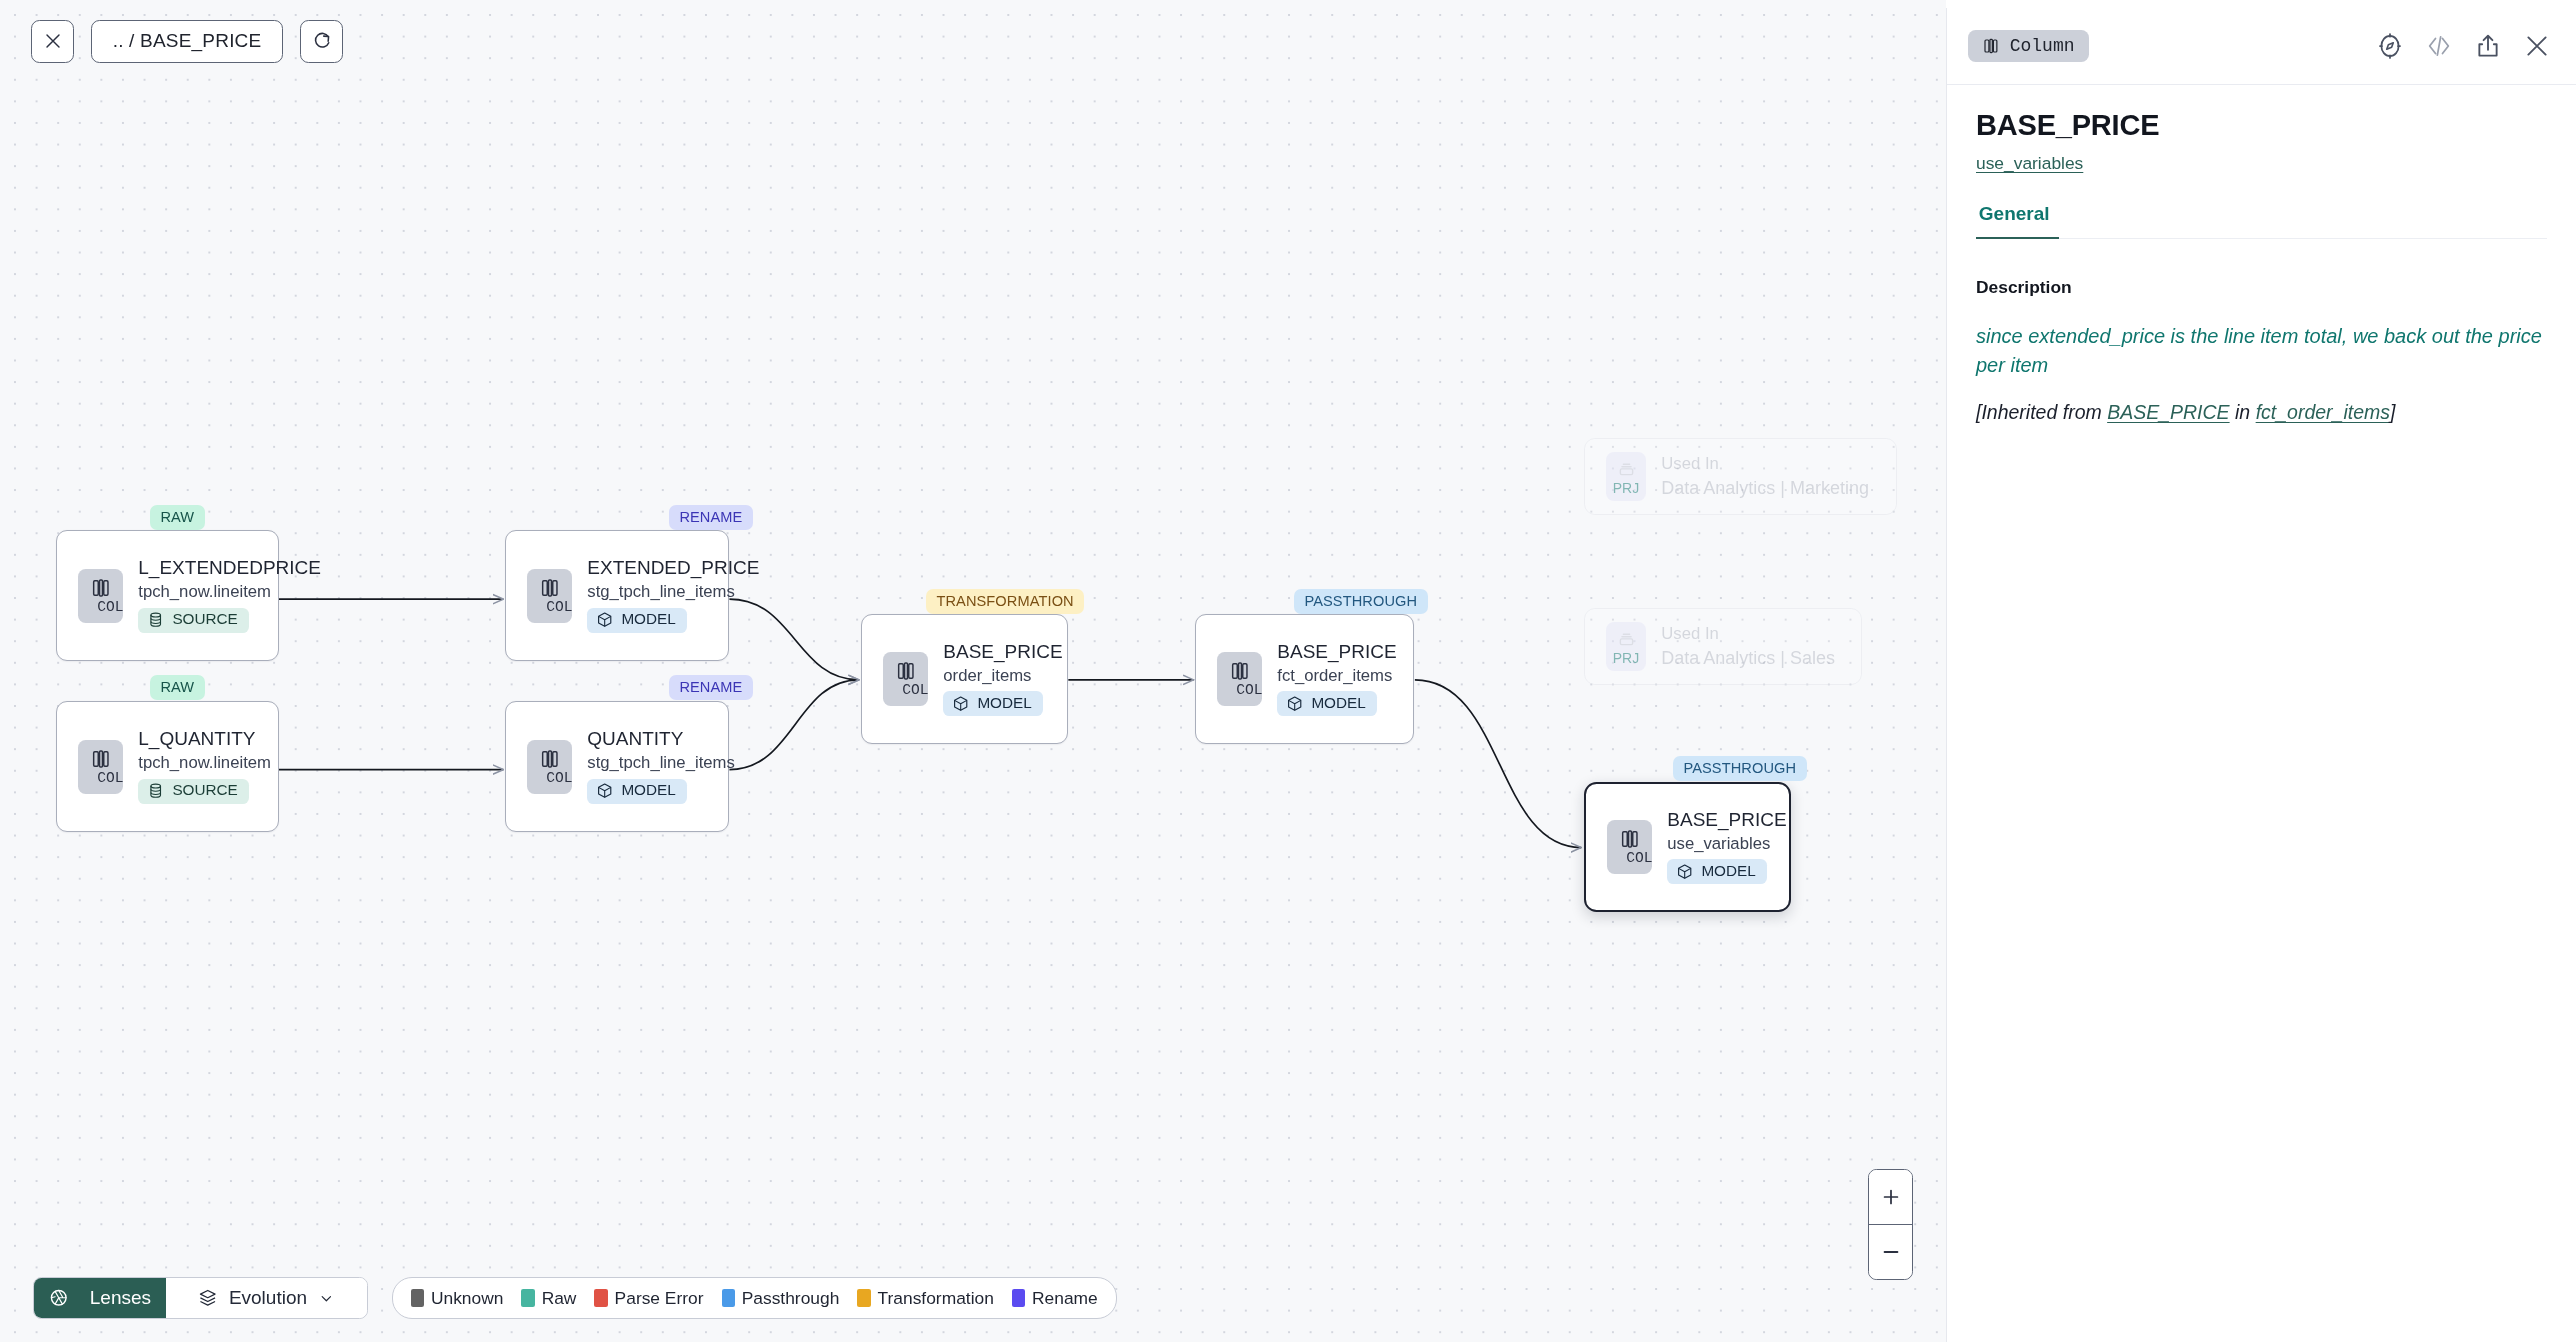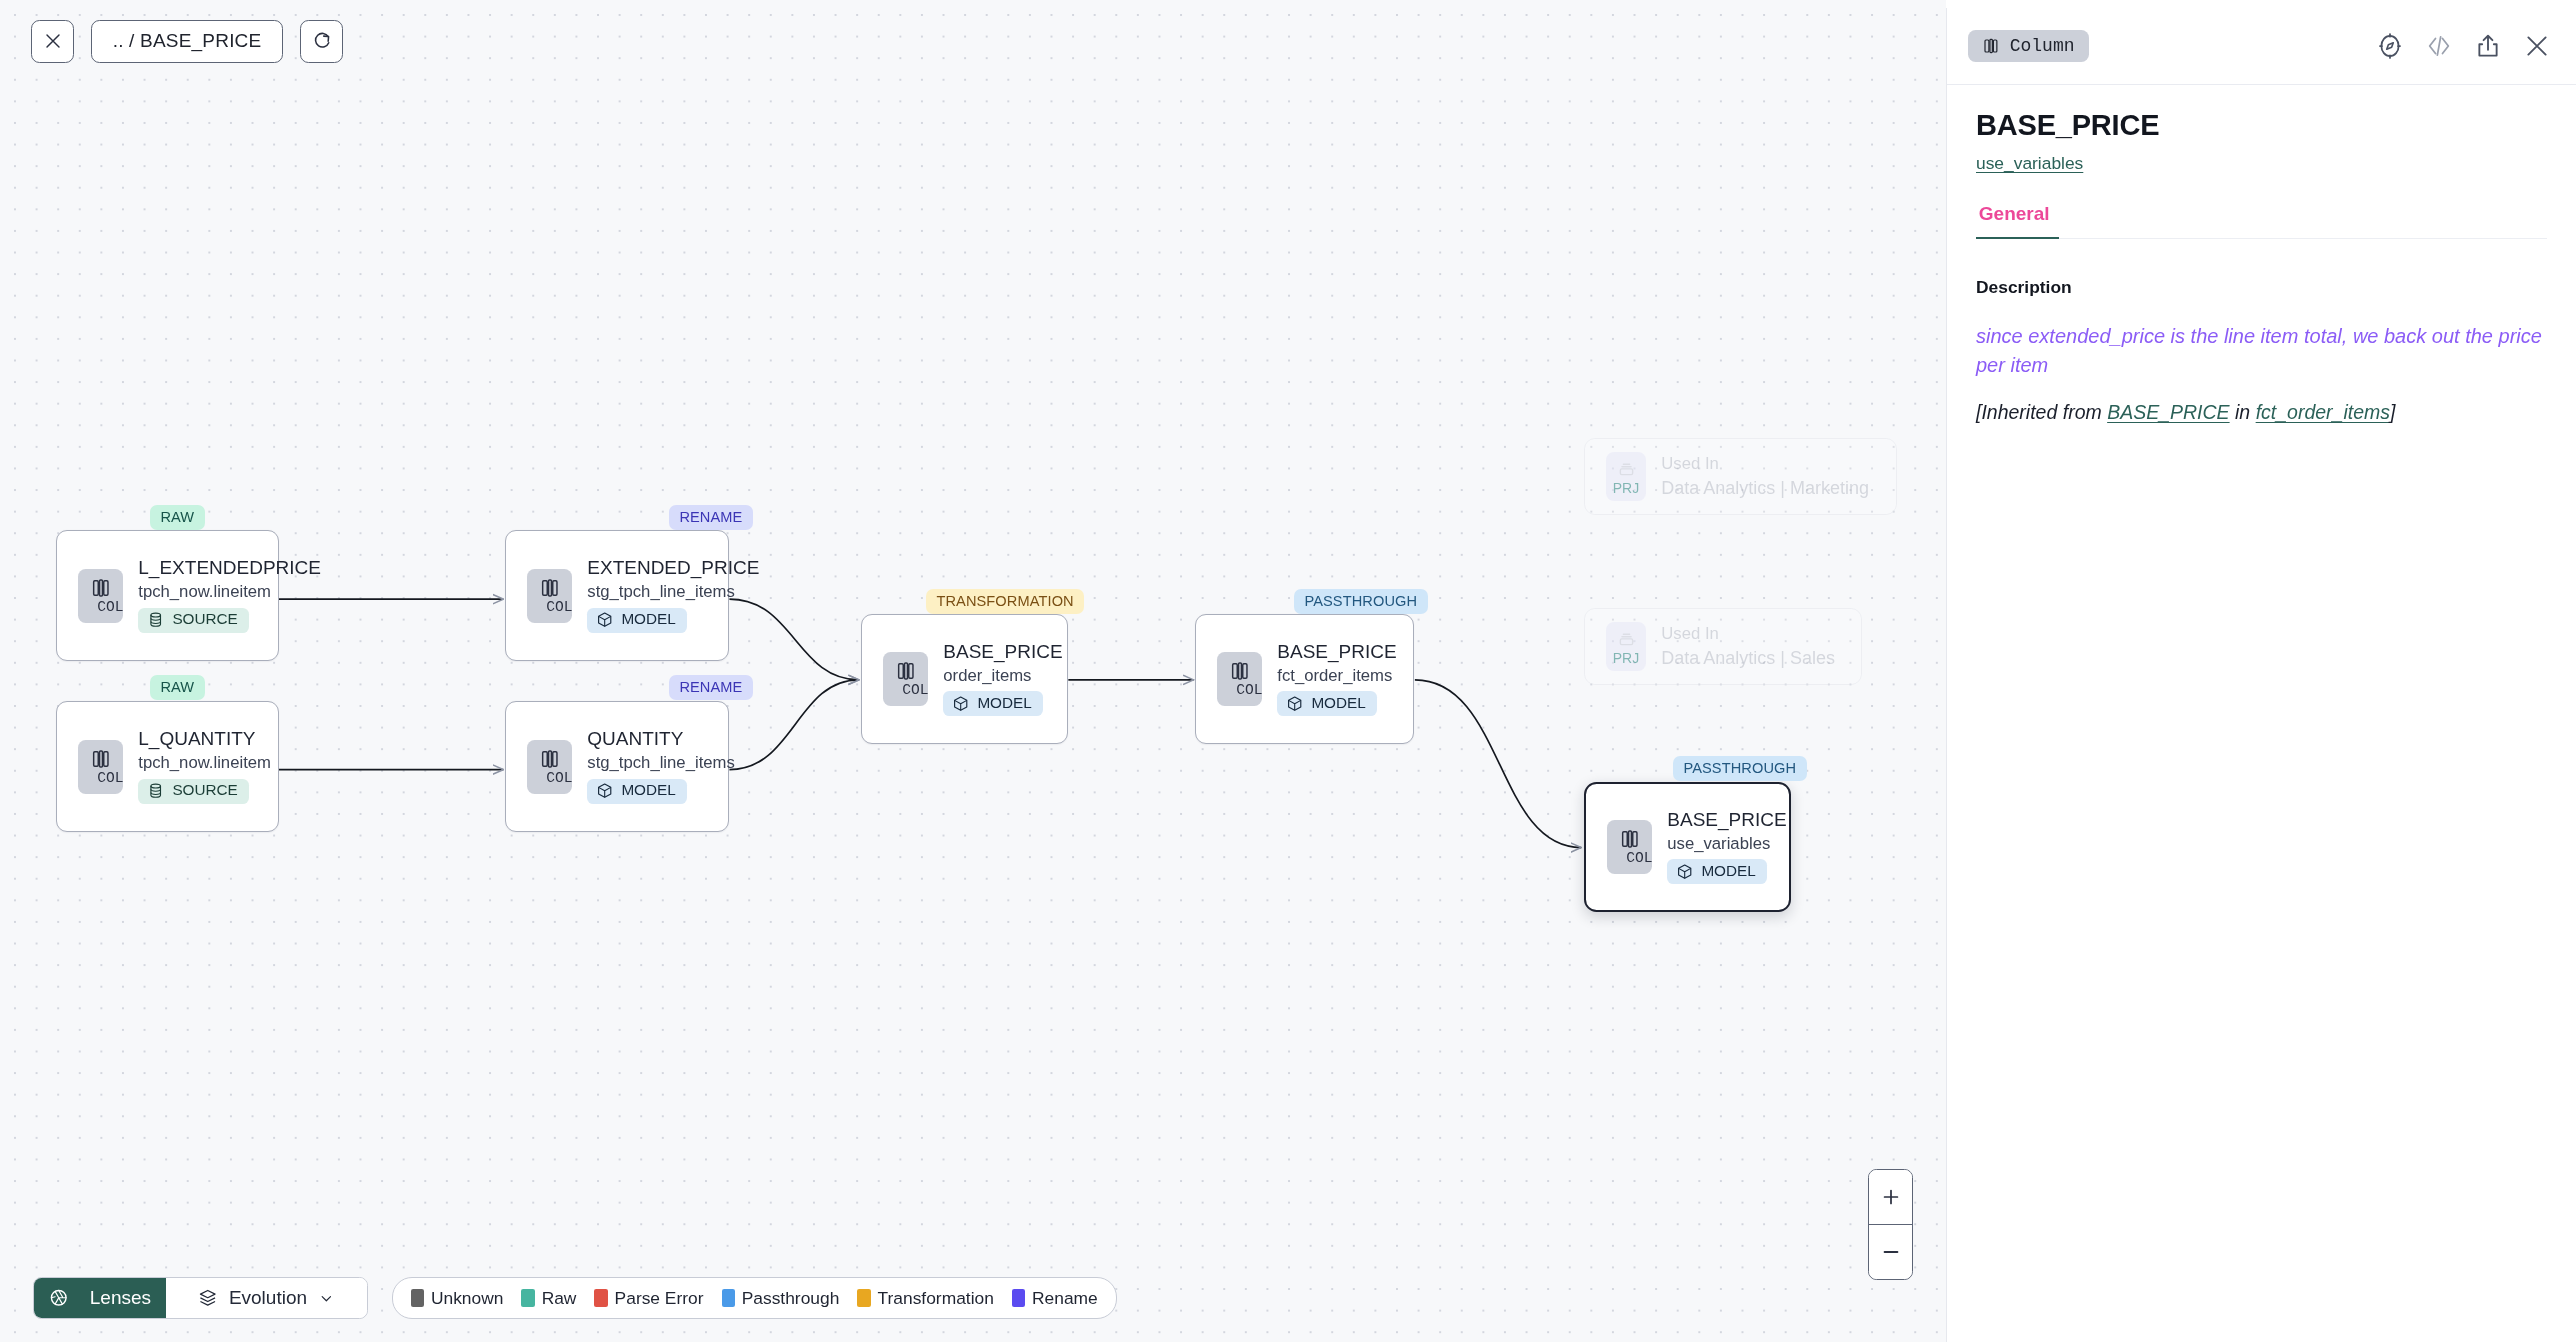--- a/index.html
+++ b/index.html
@@ -123,26 +123,26 @@
   #panel-actions{display:flex;align-items:center;gap:21px;}
   .pa-icon{cursor:pointer;display:flex;align-items:center;justify-content:center;}
   #panel-body{padding:25px 29px 0 29px;}
   #panel-title{font-size:29px;font-weight:bold;color:#12161f;letter-spacing:-0.2px;line-height:1.1;margin:0;}
   #panel-subtitle{
     display:inline-block;margin-top:11px;font-size:17.4px;color:#2b6158;
     text-decoration:underline;text-underline-offset:2.8px;cursor:pointer;
   }
   #tabs{margin-top:29px;border-bottom:1.4px solid #eceef3;display:flex;gap:0;}
   .tab{
-    padding:0 9.7px 12px 2.8px;font-size:19px;color:#ec4899;font-weight:bold;cursor:pointer;
+    padding:0 9.7px 12px 2.8px;font-size:19px;color:#0f766e;font-weight:bold;cursor:pointer;
     border-bottom:2.4px solid #2b6158;margin-bottom:-1.4px;
   }
   #desc-section{margin-top:38px;}
   #desc-heading{font-size:17.4px;font-weight:bold;color:#12161f;}
-  #desc-text{font-size:20px;font-style:italic;color:#8b5cf6;line-height:1.45;margin-top:24px;max-width:578px;}
+  #desc-text{font-size:20px;font-style:italic;color:#0f766e;line-height:1.45;margin-top:24px;max-width:578px;}
   #desc-inherited{font-size:19.5px;font-style:italic;color:#1a1f2b;margin-top:21px;}
   .ilink{color:#2b6158;text-decoration:underline;text-underline-offset:2.8px;cursor:pointer;font-style:italic;}
 </style>
 </head>
 <body>
 
 <div id="root">
 
   <div id="canvas">
 

